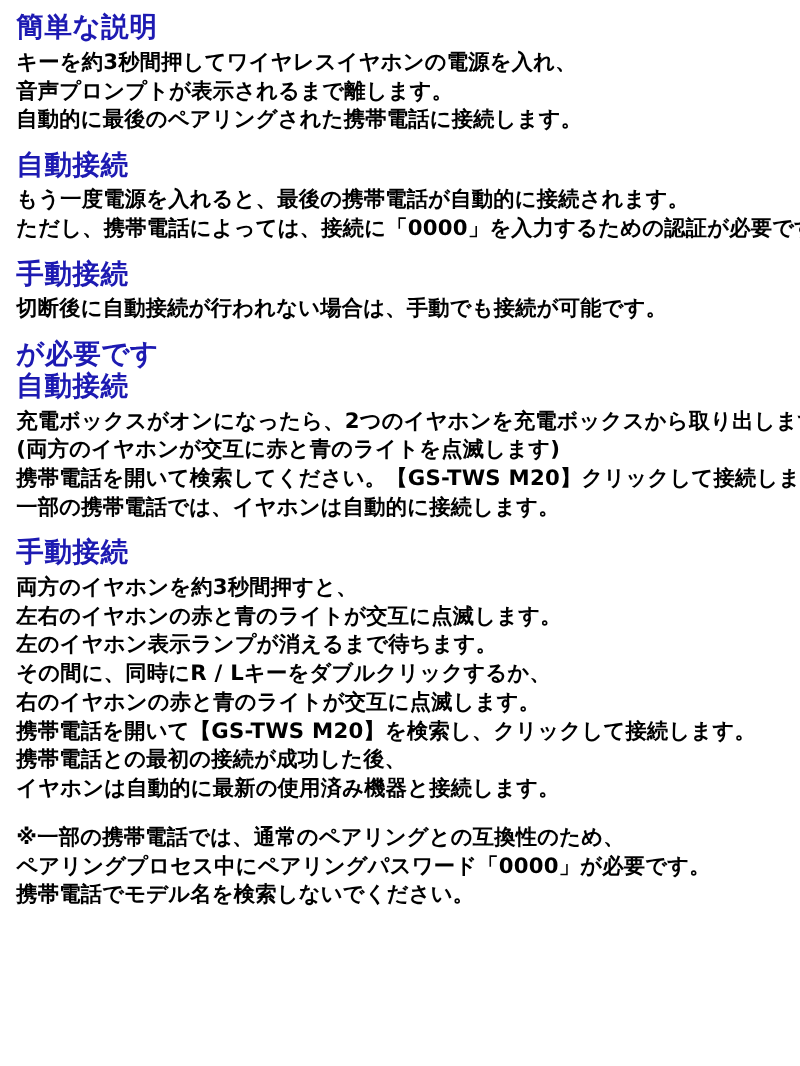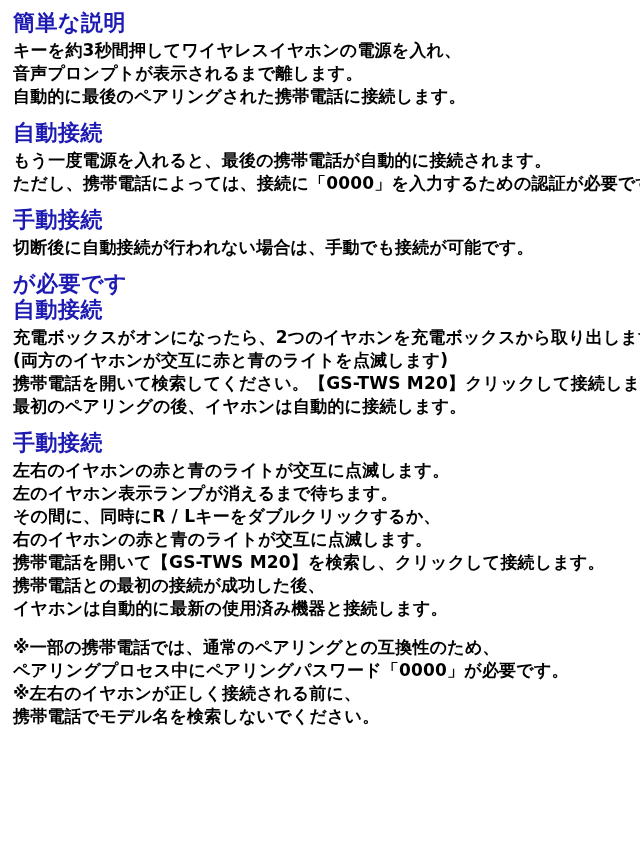--- a/index.html
+++ b/index.html
@@ -67,34 +67,34 @@
   <div class="body-block">
     <p class="ln">切断後に自動接続が行われない場合は、手動でも接続が可能です。</p>
   </div>
 
   <h2 class="h">が必要です</h2>
   <h2 class="h sub">自動接続</h2>
   <div class="body-block">
     <p class="ln">充電ボックスがオンになったら、2つのイヤホンを充電ボックスから取り出します。</p>
     <p class="ln">(両方のイヤホンが交互に赤と青のライトを点滅します)</p>
     <p class="ln">携帯電話を開いて検索してください。【GS-TWS M20】クリックして接続します。</p>
-    <p class="ln">最初のペアリングの後、イヤホンは自動的に接続します。</p>
+    <p class="ln">一部の携帯電話では、イヤホンは自動的に接続します。</p>
   </div>
 
   <h2 class="h">手動接続</h2>
   <div class="body-block">
+    <p class="ln">両方のイヤホンを約3秒間押すと、</p>
     <p class="ln">左右のイヤホンの赤と青のライトが交互に点滅します。</p>
     <p class="ln">左のイヤホン表示ランプが消えるまで待ちます。</p>
     <p class="ln">その間に、同時にR / Lキーをダブルクリックするか、</p>
     <p class="ln">右のイヤホンの赤と青のライトが交互に点滅します。</p>
     <p class="ln">携帯電話を開いて【GS-TWS M20】を検索し、クリックして接続します。</p>
     <p class="ln">携帯電話との最初の接続が成功した後、</p>
     <p class="ln">イヤホンは自動的に最新の使用済み機器と接続します。</p>
   </div>
 
   <div class="notes-block">
     <p class="ln">※一部の携帯電話では、通常のペアリングとの互換性のため、</p>
     <p class="ln">ペアリングプロセス中にペアリングパスワード「0000」が必要です。</p>
-    <p class="ln">※左右のイヤホンが正しく接続される前に、</p>
     <p class="ln">携帯電話でモデル名を検索しないでください。</p>
   </div>
 
 </div>
 
 </body></html>

